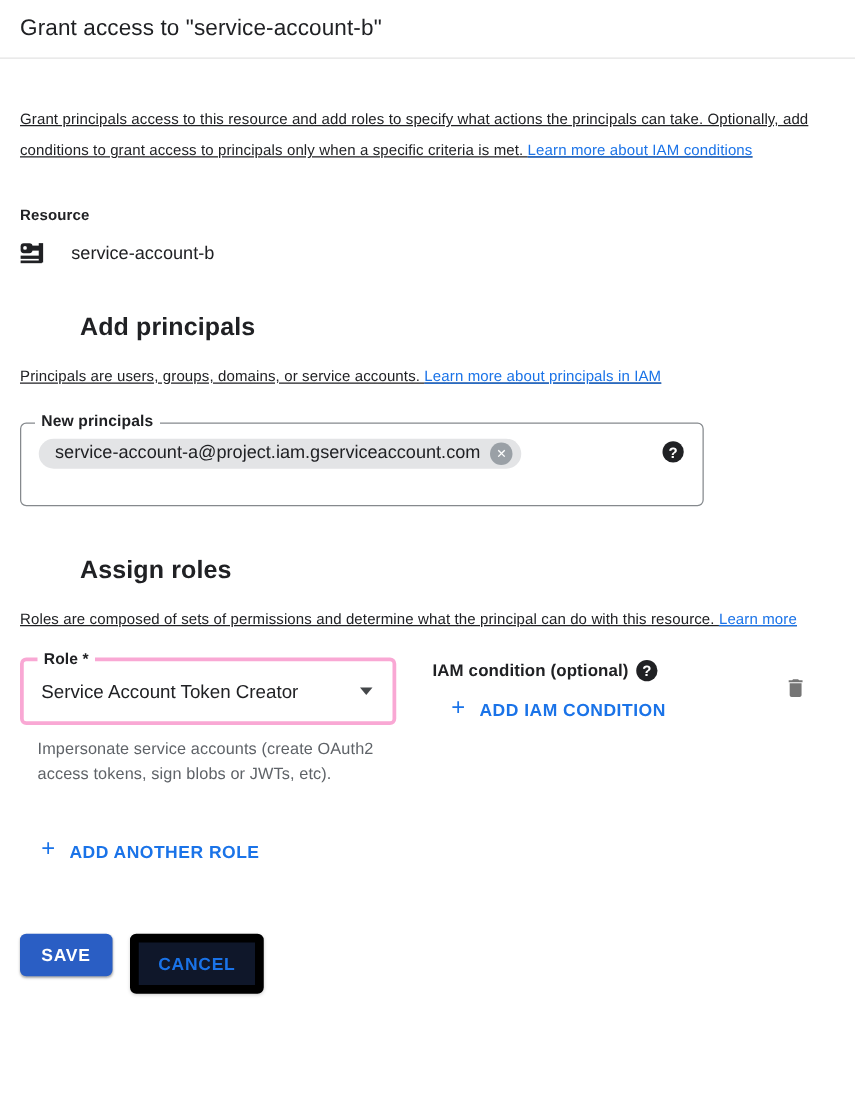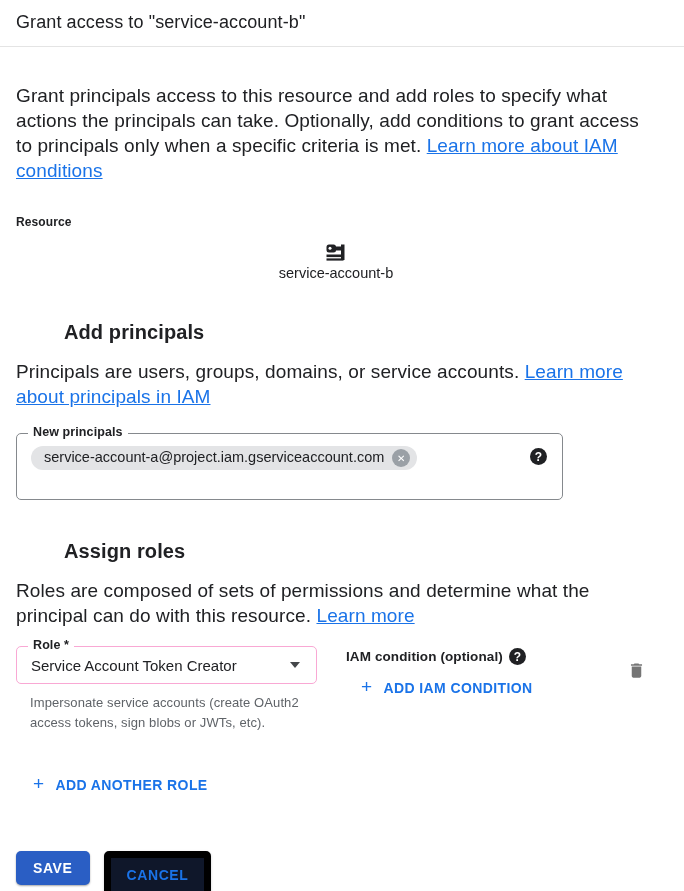--- a/index.html
+++ b/index.html
@@ -22,45 +22,45 @@
   }
   .dialog-title {
     font-size: 18px;
     font-weight: 400;
     color: #202124;
     letter-spacing: 0.1px;
   }
   
   .content { padding: 0 28px 0 16px; }
   .body-text {
-    font-size: 19px;
+    font-size: 12px;
     line-height: 25px;
     color: #202124;
     letter-spacing: 0.1px;
     max-width: 648px;
+    text-decoration: underline;
   }
   .intro { margin-top: 36px; }
   a.link {
     color: #1a73e8;
     text-decoration: underline;
     cursor: pointer;
   }
   .section-heading-sm {
     margin-top: 32px;
     font-size: 12px;
     font-weight: 700;
     letter-spacing: 0.1px;
   }
   .resource-row {
     margin-top: 15px;
     display: flex;
     align-items: center;
-    gap: 4px;
+    gap: 20px;
     font-size: 14.5px;
-    flex-direction: column;
   }
   .section-heading {
     margin-top: 40px;
     font-size: 20px;
     font-weight: 700;
     letter-spacing: 0.1px;
     margin-left: 48px;
   }
   .section-desc { margin-top: 15px; }
   
@@ -123,22 +123,22 @@
   .field-help { position: absolute; top: 14px; right: 15px; }
   
   .roles-row {
     margin-top: 18px;
     display: flex;
     align-items: flex-start;
   }
   .role-col { width: 301px; flex: none; }
   .role-select {
     position: relative;
-    height: 38px;
-    border: 1px solid #f9a8d4;
+    height: 54px;
+    border: 3px solid #f9a8d4;
     border-radius: 5px;
     display: flex;
     align-items: center;
     justify-content: space-between;
     padding: 0 16px 0 14px;
     cursor: pointer;
     background: #fff;
   }
   .role-value { font-size: 15px; color: #202124; }
   .dropdown-arrow {

